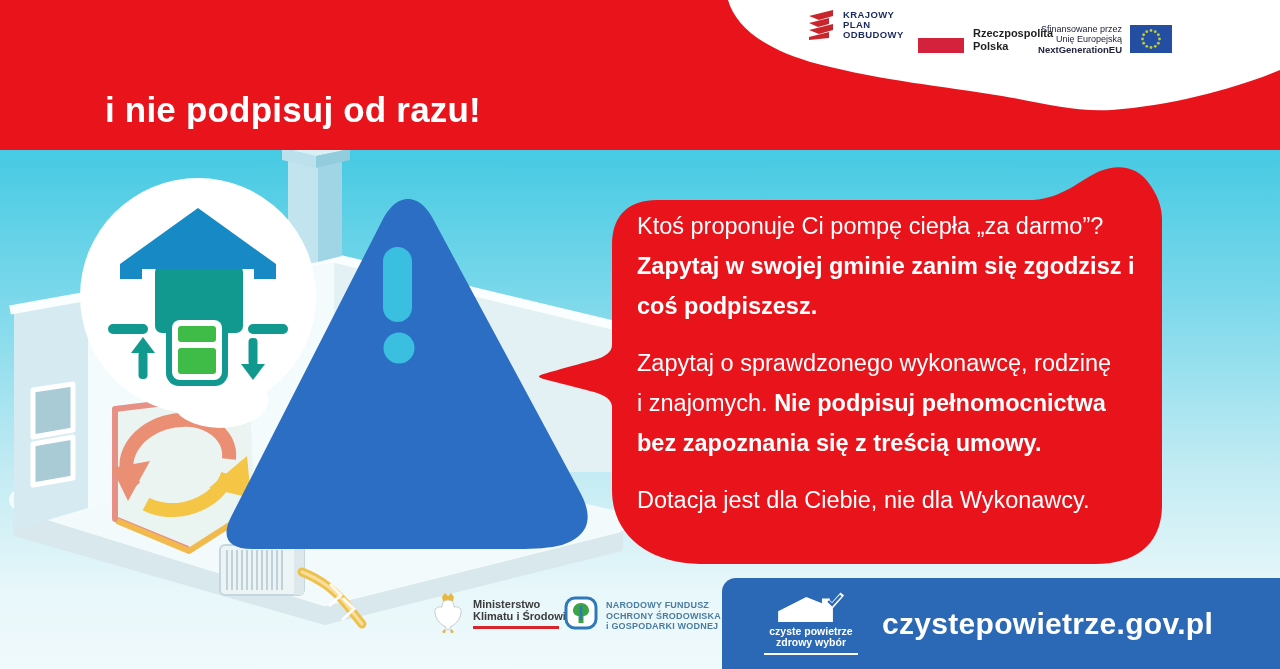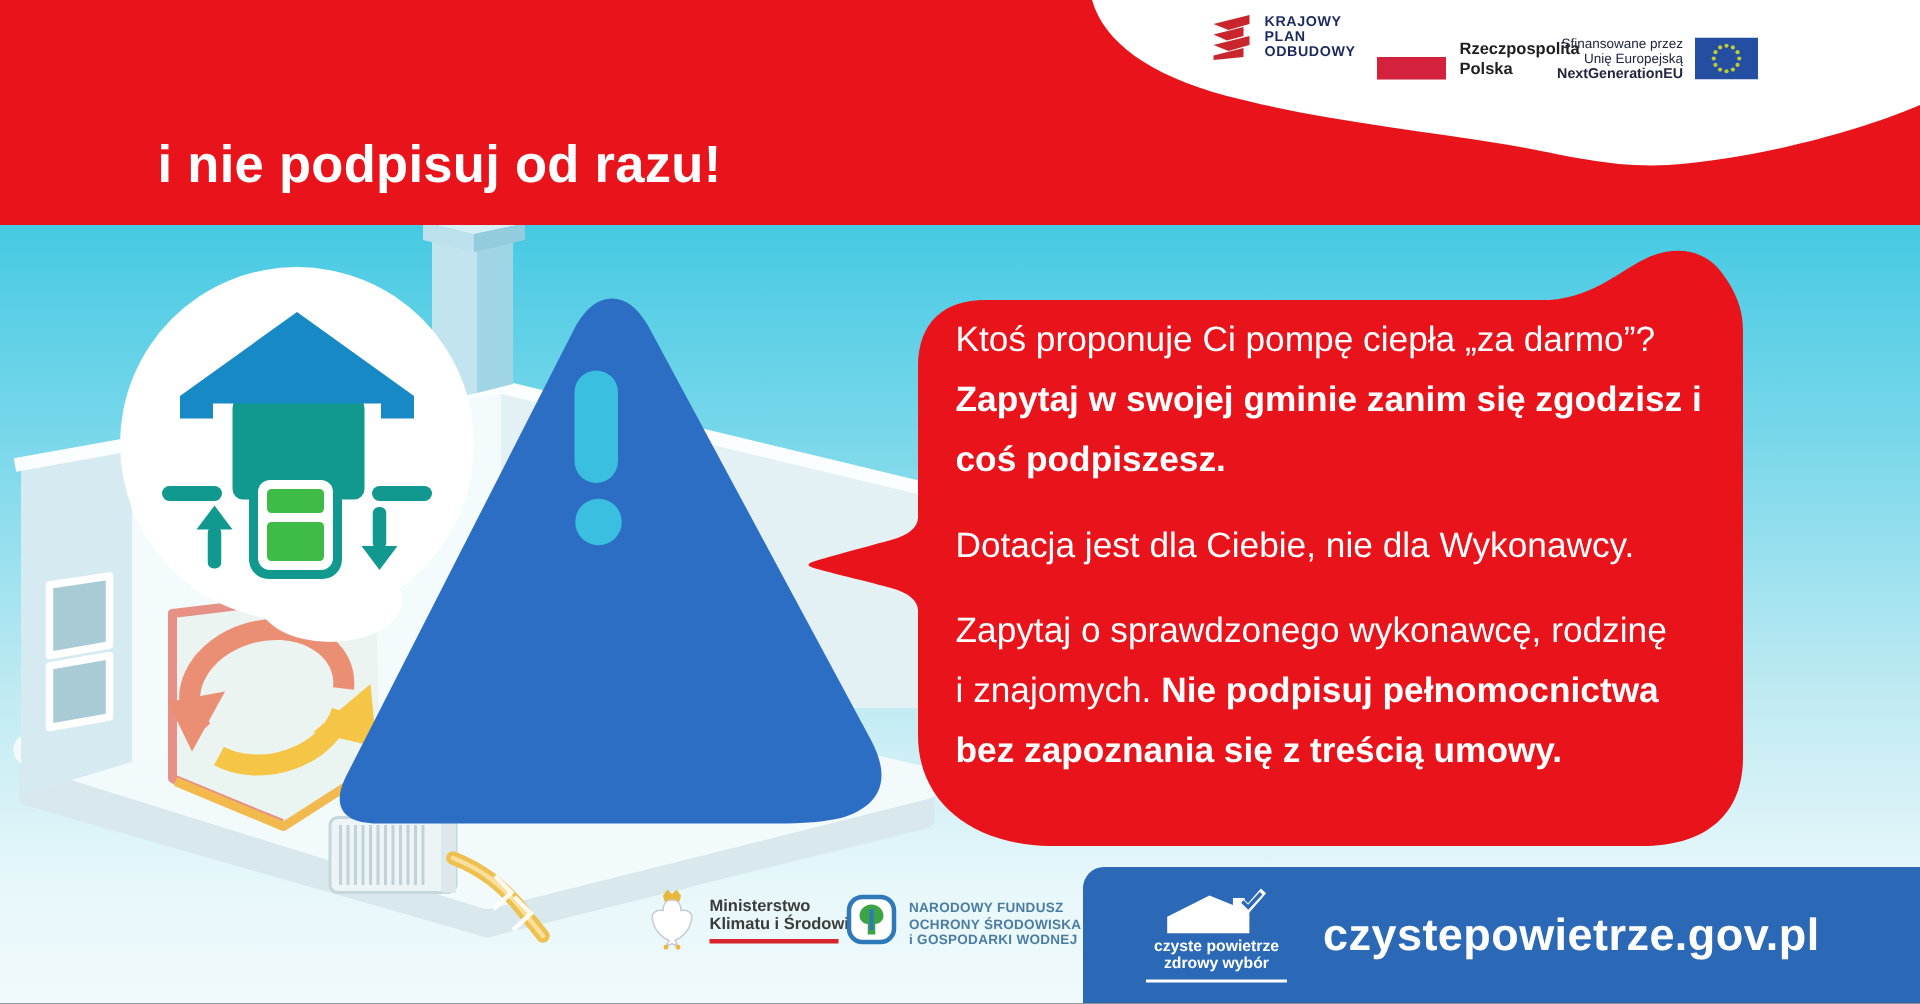--- a/index.html
+++ b/index.html
@@ -156,22 +156,22 @@
   </svg>
 
   <svg class="full" style="z-index:3" viewBox="0 0 1280 669">
     <path d="M657 200 L1033 200 C1063 198 1080 180 1100 171 C1120 163 1138 168 1148 182 C1157 194 1162 206 1162 220
              L1162 505 C1162 545 1135 564 1095 564 L700 564 C648 563 612 535 612 490
              L612 407 C612 400 605 395 594 392 C572 386 550 381 542 378.5 C538 377.2 538 375.8 542 374.5 C550 372 572 366 594 360 C605 357 612 352 612 345
              L612 245 C612 214 630 200 657 200 Z" fill="#E8131B"></path>
   </svg>
   <div class="abs bubble-text">
     <p><span class="blk">Ktoś proponuje Ci pompę ciepła „za darmo”?</span><span class="b">Zapytaj w swojej gminie zanim się zgodzisz i coś podpiszesz.</span></p>
+    <p><span class="blk">Zapytaj o sprawdzonego wykonawcę, rodzinę</span><span>i znajomych. </span><span class="b">Nie podpisuj pełnomocnictwa bez zapoznania się z treścią umowy.</span></p>
     <p><span>Dotacja jest dla Ciebie, nie dla Wykonawcy.</span></p>
-    <p><span class="blk">Zapytaj o sprawdzonego wykonawcę, rodzinę</span><span>i znajomych. </span><span class="b">Nie podpisuj pełnomocnictwa bez zapoznania się z treścią umowy.</span></p>
   </div>
 
   <div class="abs red-header"></div>
   <div class="abs hdr-l2">i nie podpisuj od razu!</div>
 
   <svg class="full white-blob" viewBox="0 0 1280 669">
     <path d="M728 0 C736 28 766 50 818 64 C884 81 942 86 1002 96 C1044 103 1072 112 1112 110 C1170 106 1238 88 1280 70 L1280 0 Z" fill="#FFFFFF"></path>
   </svg>
 
   <div class="abs kpo">

